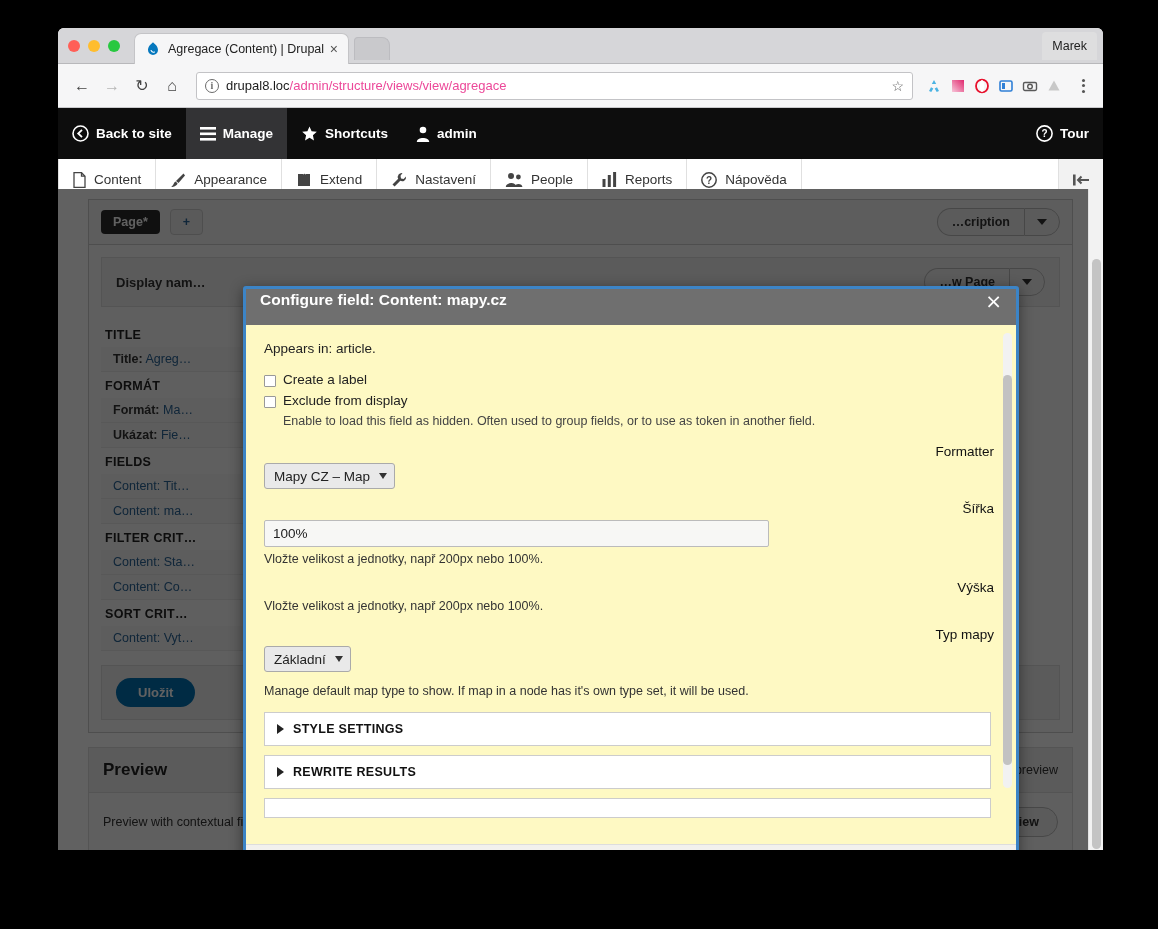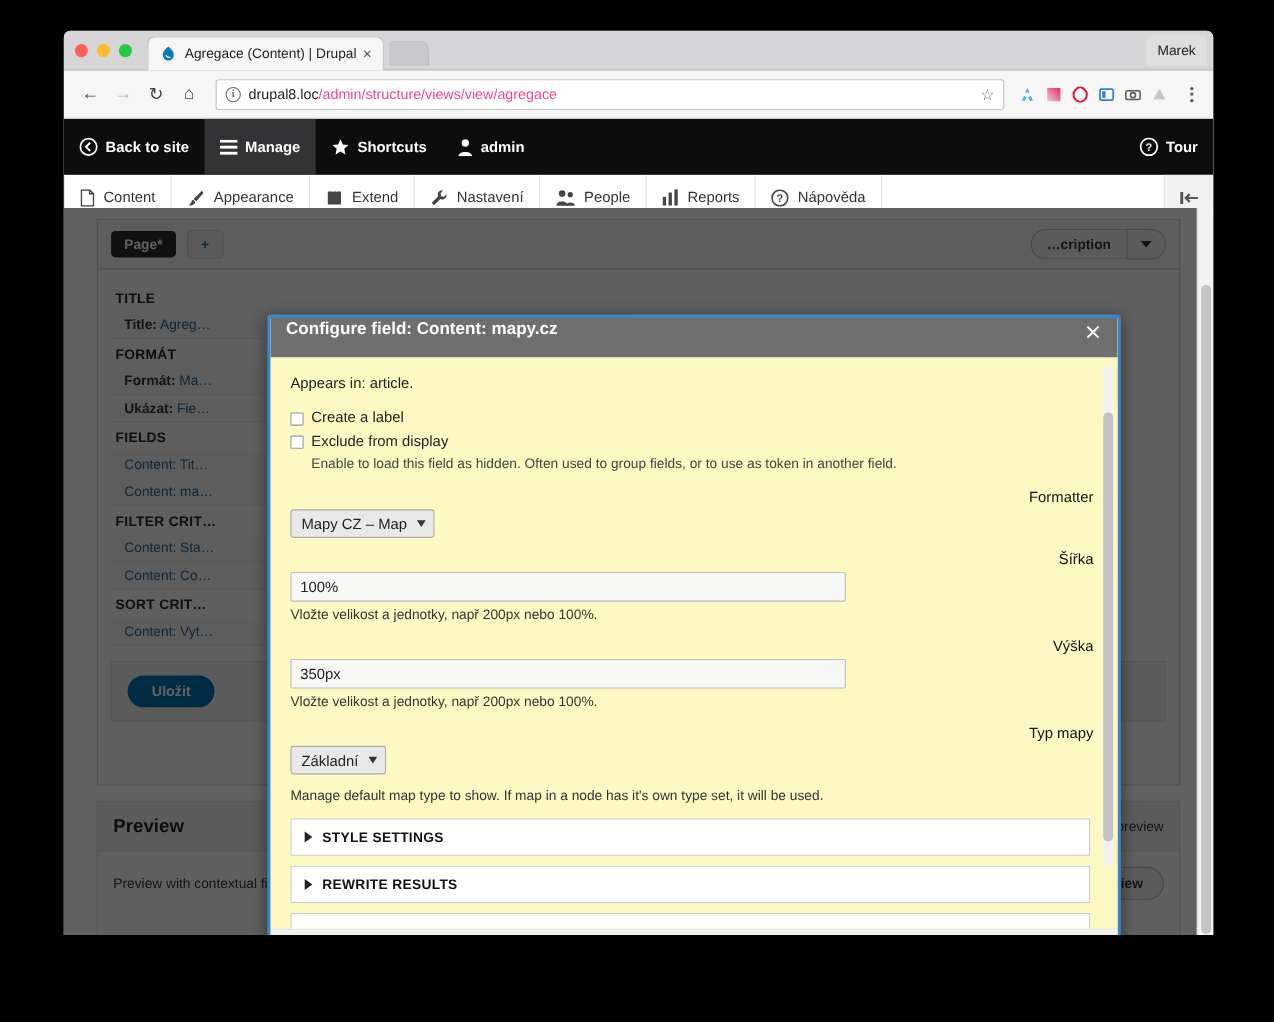--- a/index.html
+++ b/index.html
@@ -610,20 +610,29 @@
             <span class="vtab plus">+</span>
             <div class="drop-btn">
               <span class="lbl">…cription</span>
               <span class="arw">
                   <i class="caret-dn"></i>
                 </span>
             </div>
           </div>
 
           <div class="views-body">
+            <div class="displayname-box">
+              <span>Display nam…</span>
+              <div class="drop-btn">
+                <span class="lbl">…w Page</span>
+                <span class="arw">
+                    <i class="caret-dn"></i>
+                  </span>
+              </div>
+            </div>
 
             <div class="col-wrap">
               <div class="col">
                 <div class="sec-head">TITLE</div>
                 <div class="sec-row"><span class="k">Title:</span> <span>Agreg…</span></div>
 
                 <div class="sec-head">FORMÁT</div>
                 <div class="sec-row"><span class="k">Formát:</span> <span>Ma…</span></div>
                 <div class="sec-row"><span class="k">Ukázat:</span> <span>Fie…</span></div>
 
@@ -695,21 +704,20 @@
           <div class="select-ui">
             <span>Mapy CZ – Map</span>
             <i class="tri"></i>
           </div>
 
           <div class="flabel">Šířka</div>
           <input class="text-input" value="100%" style="">
           <div class="help">Vložte velikost a jednotky, např 200px nebo 100%.</div>
 
           <div class="flabel">Výška</div>
-          <input class="text-input" value="350px" style="">
           <div class="help">Vložte velikost a jednotky, např 200px nebo 100%.</div>
 
           <div class="flabel">Typ mapy</div>
           <div class="select-ui">
             <span>Základní</span>
             <i class="tri"></i>
           </div>
           <div class="help">Manage default map type to show. If map in a node has it's own type set, it will be used.</div>
 
           <div class="details-box">

